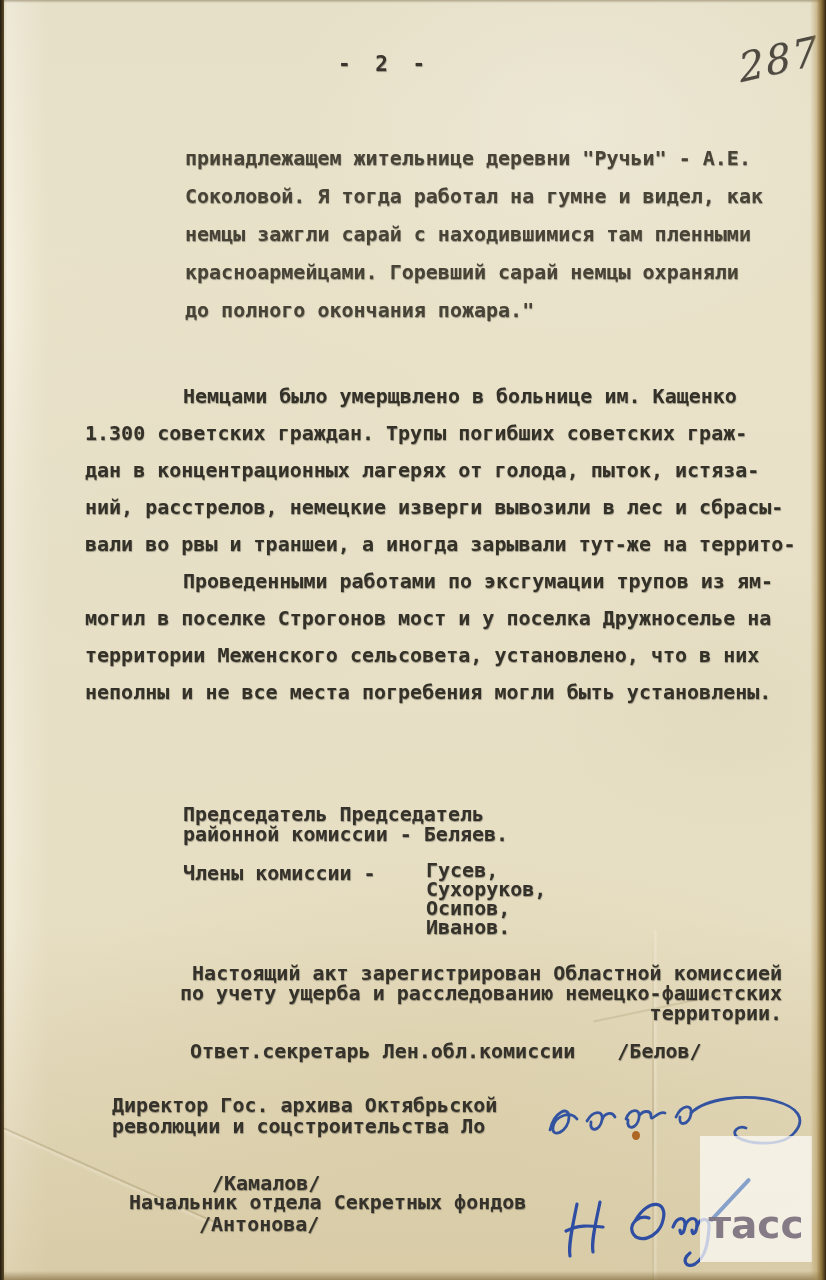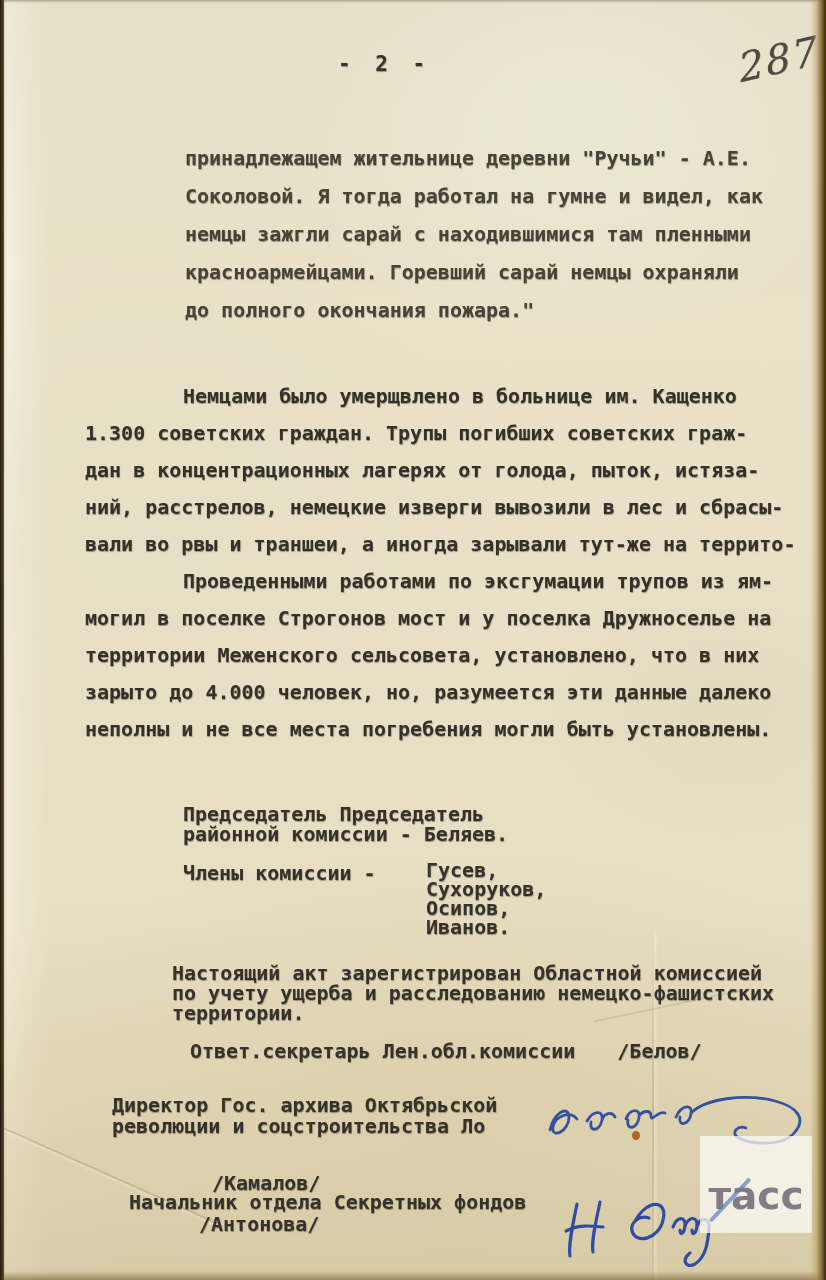--- a/index.html
+++ b/index.html
@@ -37,35 +37,35 @@
 
   .quote-block{left:185px;top:146px;color:#474337;}
   .quote-block .tline{height:38px;}
   .body-block{left:85px;top:384px;color:#343129;}
   .body-block .tline{height:37px;}
   .body-block .indent{padding-left:98px;}
 
   .chairman{left:183px;top:804px;line-height:20px;}
   .members-label{left:183px;top:861px;}
   .members-names{left:410px;top:861px;line-height:19px;margin-left:16px;}
-  .registration{left:172px;top:963px;line-height:20px;}
+  .registration{left:180px;top:963px;line-height:20px;text-align:right;}
   .secretary-row{left:190px;top:1039px;}
   .secretary-row .sec-name{margin-left:42px;}
   .director{left:112px;top:1095px;line-height:21px;}
   .director .name-line{padding-left:100px;margin-top:36px;}
   .head-block{left:129px;top:1191px;line-height:22px;}
   .head-block .name-line{padding-left:70px;}
 
   .sig{position:absolute;pointer-events:none;}
   .sig-kamalov{left:540px;top:1086px;width:280px;height:82px;}
   .sig-antonova{left:555px;top:1190px;width:205px;height:92px;}
   .ink-dot{position:absolute;left:632px;top:1131px;width:8px;height:9px;border-radius:50%;
            background:#a85a14;opacity:0.9;}
 
-  .tass-box{position:absolute;left:700px;top:1136px;width:112px;height:97px;
+  .tass-box{position:absolute;left:700px;top:1136px;width:112px;height:126px;
             background:rgba(252,251,247,0.74);display:flex;align-items:flex-end;justify-content:center;}
   .tass-label{font-family:"DejaVu Sans","Liberation Sans",sans-serif;font-weight:bold;
               font-size:39px;line-height:1;color:rgba(126,116,130,0.95);letter-spacing:0px;
               padding-bottom:18px;transform:scaleY(0.95);}
   .tass-slash{position:absolute;left:0px;top:62px;width:58px;height:3.5px;background:#7f9cc8;
               transform:rotate(-47deg);transform-origin:center;border-radius:2px;opacity:0.95;
               margin-left:1px;}
 </style>
 </head>
 <body>
@@ -89,21 +89,20 @@
 
   <div class="type body-block">
     <div class="tline indent">Немцами было умерщвлено в больнице им. Кащенко</div>
     <div class="tline">1.300 советских граждан. Трупы погибших советских граж-</div>
     <div class="tline">дан в концентрационных лагерях от голода, пыток, истяза-</div>
     <div class="tline">ний, расстрелов, немецкие изверги вывозили в лес и сбрасы-</div>
     <div class="tline">вали во рвы и траншеи, а иногда зарывали тут-же на террито-</div>
     <div class="tline indent">Проведенными работами по эксгумации трупов из ям-</div>
     <div class="tline">могил в поселке Строгонов мост и у поселка Дружноселье на</div>
     <div class="tline">территории Меженского сельсовета, установлено, что в них</div>
-    <div class="tline">зарыто до 4.000 человек, но, разумеется эти данные далеко</div>
     <div class="tline">неполны и не все места погребения могли быть установлены.</div>
   </div>
 
   <div class="type chairman">
     <div class="tline">Председатель Председатель</div>
     <div class="tline">районной комиссии - Беляев.</div>
   </div>
 
   <div class="type members-label">Члены комиссии -</div>
   <div class="type members-names">

